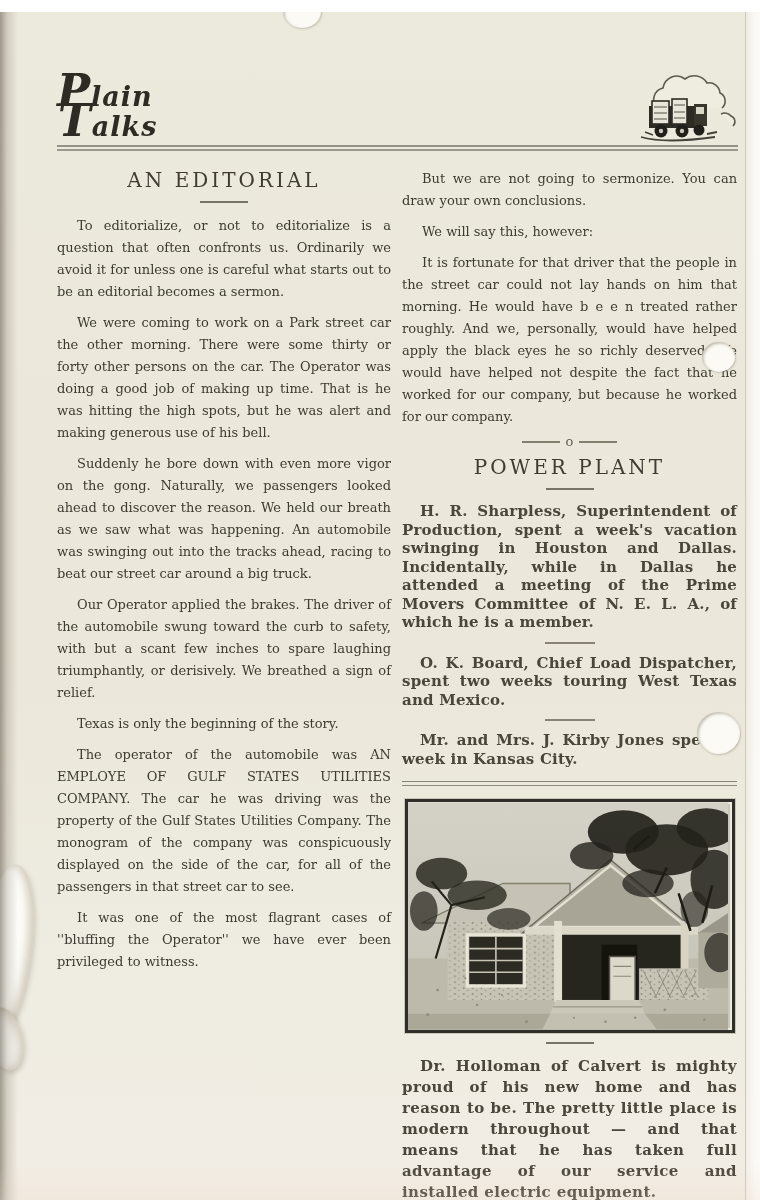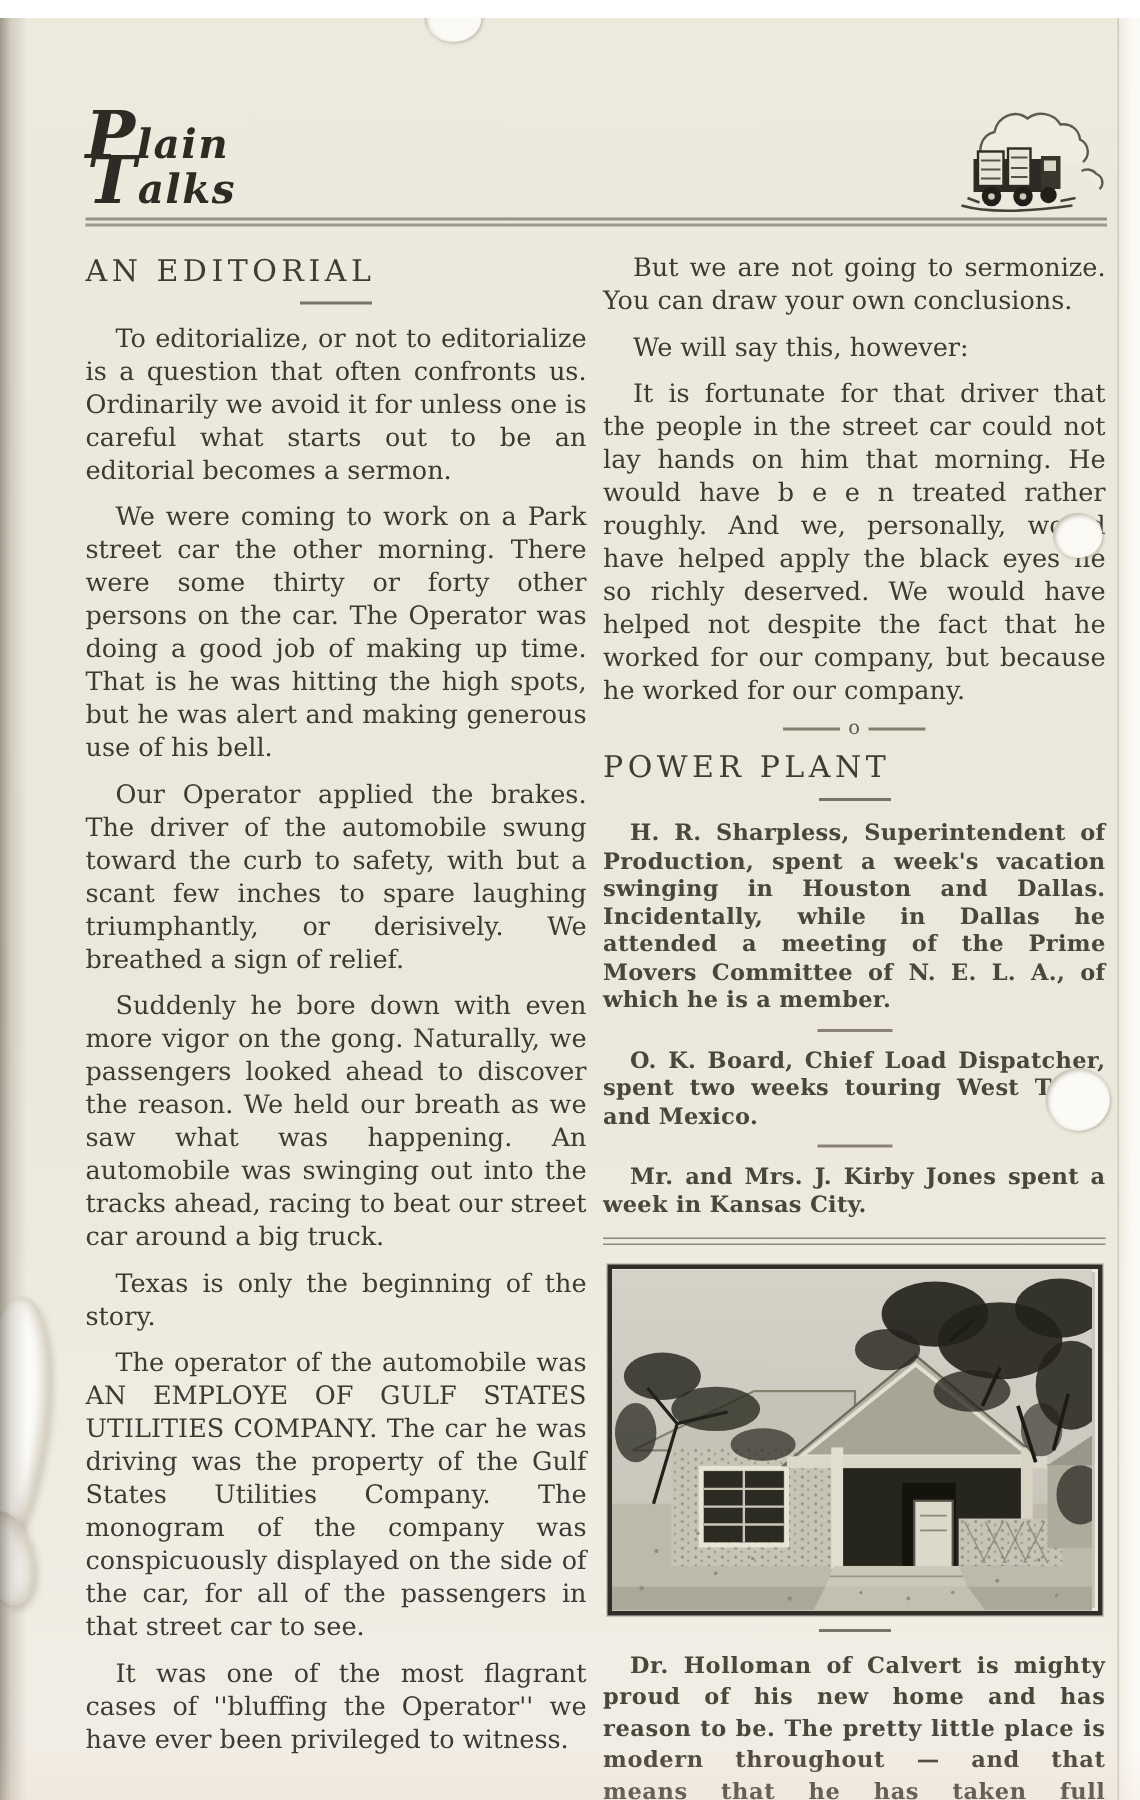--- a/index.html
+++ b/index.html
@@ -24,26 +24,26 @@
   .header-rule {
     position:absolute; left:57px; top:133px; width:681px; height:6px;
     border-top:2px solid #95928a; border-bottom:2px solid #9b988f;
   }
 
   
   .columns { position:absolute; left:57px; top:156px; width:680px; display:flex; gap:11px; }
   .col { width:335px; }
   .col.left { width:334px; }
 
-  h2.sect { font-size:20px; font-weight:normal; letter-spacing:3px; color:#403c33; }
+  h2.sect { font-size:20px; font-weight:normal; letter-spacing:3px; text-align:center; color:#403c33; }
   h3.sect { font-size:17px; font-weight:bold; letter-spacing:2px; text-align:center; color:#3a362d; }
   .head-rule { width:48px; height:2px; background:#767369; margin:9px auto 12px; }
   .short-rule { width:50px; height:2px; background:#8a8278; margin:10px auto 10px; }
 
-  .col p.ed { font-size:17px; line-height:22px; text-align:justify; text-indent:20px;
+  .col p.ed { font-size:13px; line-height:22px; text-align:justify; text-indent:20px;
               margin-bottom:9px; color:#3d3a31; }
   .col p.ed .em { }
 
   .o-divider { display:flex; align-items:center; justify-content:center; gap:6px;
                margin:4px 0 8px; color:#5d5a50; }
   .o-divider .dash { width:38px; height:2px; background:#83806f; }
   .o-divider .oo { font-size:13px; line-height:10px; }
 
   .col p.pp { font-size:15px; line-height:18.5px; font-weight:bold; letter-spacing:.2px;
               text-align:justify; text-indent:18px; color:#4a463b; }
@@ -115,22 +115,22 @@
   </div>
   <div class="header-rule"></div>
 
   <main class="columns">
 
     <section class="col left">
       <h2 class="sect">AN EDITORIAL</h2>
       <div class="head-rule"></div>
       <p class="ed">To editorialize, or not to editorialize is a question that often confronts us. Ordinarily we avoid it for unless one is careful what starts out to be an editorial becomes a sermon.</p>
       <p class="ed">We were coming to work on a Park street car the other morning. There were some thirty or forty other persons on the car. The Operator was doing a good job of making up time. That is he was hitting the high spots, but he was alert and making generous use of his bell.</p>
+      <p class="ed">Suddenly he bore down with even more vigor on the gong. Naturally, we passengers looked ahead to discover the reason. We held our breath as we saw what was happening. An automobile was swinging out into the tracks ahead, racing to beat our street car around a big truck.</p>
       <p class="ed">Our Operator applied the brakes. The driver of the automobile swung toward the curb to safety, with but a scant few inches to spare laughing triumphantly, or derisively. We breathed a sign of relief.</p>
-      <p class="ed">Suddenly he bore down with even more vigor on the gong. Naturally, we passengers looked ahead to discover the reason. We held our breath as we saw what was happening. An automobile was swinging out into the tracks ahead, racing to beat our street car around a big truck.</p>
       <p class="ed">Texas is only the beginning of the story.</p>
       <p class="ed">The operator of the automobile was AN EMPLOYE OF GULF STATES UTILITIES COMPANY. The car he was driving was the property of the Gulf States Utilities Company. The monogram of the company was conspicuously displayed on the side of the car, for all of the passengers in that street car to see.</p>
       <p class="ed">It was one of the most flagrant cases of ''bluffing the Operator'' we have ever been privileged to witness.</p>
     </section>
 
     <section class="col right">
       <p class="ed">But we are not going to sermonize. You can draw your own conclusions.</p>
       <p class="ed">We will say this, however:</p>
       <p class="ed"><span>It is fortunate for that driver that the people in the street car could not lay hands on him that morning. He would have b e e n treated rather roughly. And we, personally, would have helped apply the black eyes he so richly deserved. We would have helped not </span><span class="em">despite</span><span> the fact that he worked for our company, but because he worked for our company.</span></p>
 

